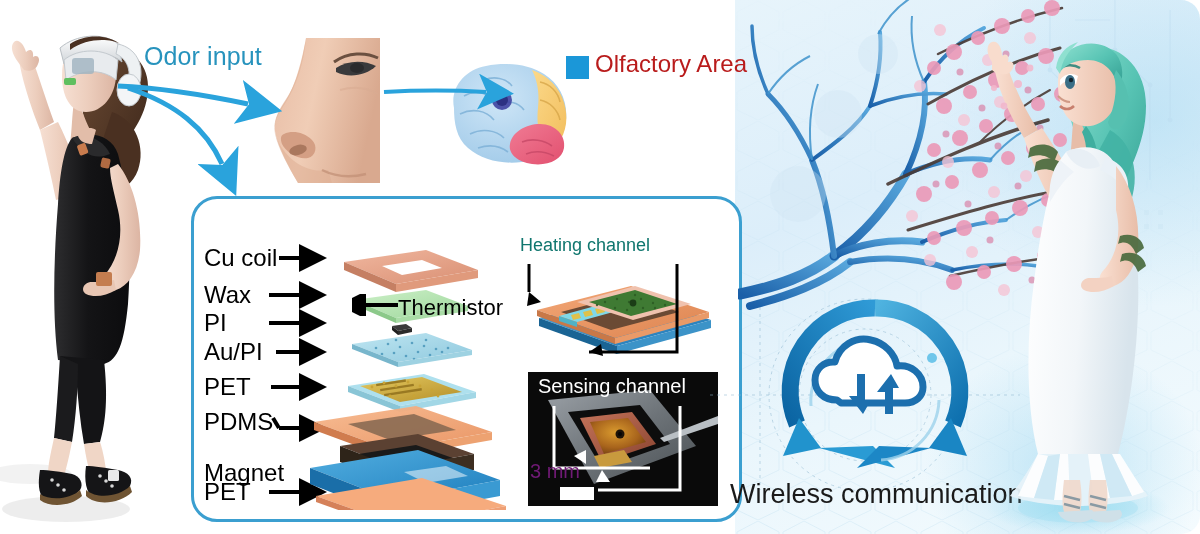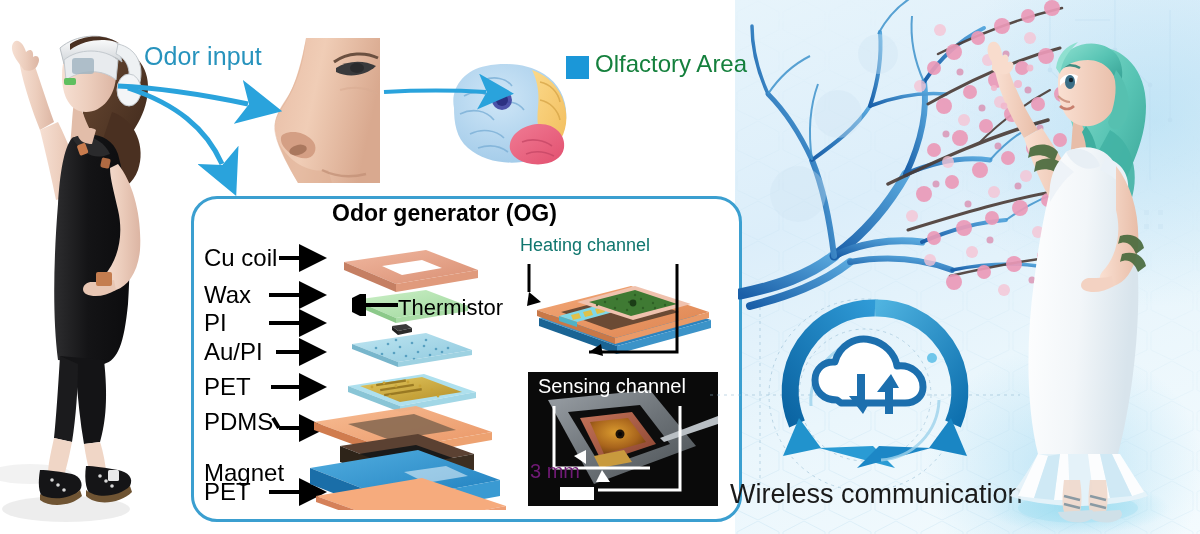--- a/index.html
+++ b/index.html
@@ -1,18 +1,18 @@
 <!DOCTYPE html>
 <html><head>
 <meta charset="utf-8">
 <title>Olfactory VR System Figure</title>
 <style>
   html,body{margin:0;padding:0;background:#fff;}
   body{font-family:"Liberation Sans",sans-serif;}
-  #fig{position:relative;width:1200px;height:534px;overflow:hidden;background:#ffffff;}
+  #fig{position:relative;width:1200px;height:534px;overflow:hidden;background:#ffffff;border-radius:19px;}
 
   
   .abs{position:absolute;}
   .lbl{position:absolute;white-space:nowrap;line-height:1;}
 
   
   .rightbg{left:735px;top:0;width:465px;height:534px;
     background:
       radial-gradient(ellipse 200px 180px at 330px 470px, rgba(120,200,235,.40), rgba(120,200,235,0) 70%),
       radial-gradient(ellipse 300px 260px at 420px 120px, rgba(160,215,240,.45), rgba(160,215,240,0) 72%),
@@ -31,21 +31,21 @@
   .nose{left:262px;top:38px;width:118px;height:145px;}
 
   
   .brain{left:440px;top:52px;width:140px;height:120px;}
 
   
   .arrowsvg{left:0;top:0;width:1200px;height:534px;pointer-events:none;}
 
   
   .t-odor{left:144px;top:44px;font-size:25px;color:#2793bd;font-weight:400;letter-spacing:.1px;}
-  .t-olf{left:595px;top:52px;font-size:24px;color:#15803d;font-weight:400;}
+  .t-olf{left:595px;top:52px;font-size:24px;color:#b91c1c;font-weight:400;}
   .sw-olf{left:566px;top:56px;width:23px;height:23px;background:#1b97d8;}
   .t-wireless{left:730px;top:481px;font-size:27px;color:#1a1a1a;font-weight:400;}
 
   
   .ogpanel{left:191px;top:196px;width:545px;height:320px;
     border:3px solid #3b9fd0;border-radius:26px;background:#fff;}
   .t-ogtitle{left:332px;top:202px;font-size:23px;font-weight:bold;color:#000;}
 
   .stacklabel{font-size:24px;color:#000;font-weight:400;}
 
@@ -270,21 +270,20 @@
     <path d="M128 88 C176 104 206 128 222 164" stroke="#2aa3dc" stroke-width="5" fill="none" marker-end="url(#ah)"></path>
 
     <path d="M384 92 C420 90 452 90 486 92" stroke="#2aa3dc" stroke-width="4" fill="none" marker-end="url(#ah)"></path>
   </svg>
 
   <div class="lbl t-odor">Odor input</div>
   <div class="abs sw-olf"></div>
   <div class="lbl t-olf">Olfactory Area</div>
 
   <div class="abs ogpanel"></div>
-  <div class="lbl t-ogtitle">Odor generator (OG)</div>
 
   <div class="lbl stacklabel" style="left:204px;top:246px;">Cu coil</div>
   <div class="lbl stacklabel" style="left:204px;top:283px;">Wax</div>
   <div class="lbl stacklabel" style="left:204px;top:311px;">PI</div>
   <div class="lbl stacklabel" style="left:204px;top:340px;">Au/PI</div>
   <div class="lbl stacklabel" style="left:204px;top:375px;">PET</div>
   <div class="lbl stacklabel" style="left:204px;top:410px;text-align:right;">PDMS</div>
   <div class="lbl stacklabel" style="left:204px;top:437px;margin-top:24px;">Magnet</div>
   <div class="lbl stacklabel" style="left:204px;top:480px;">PET</div>
 

